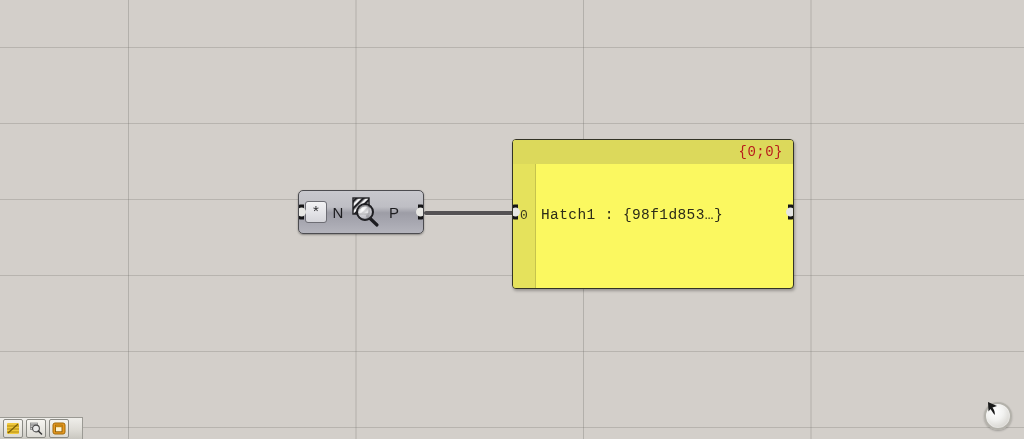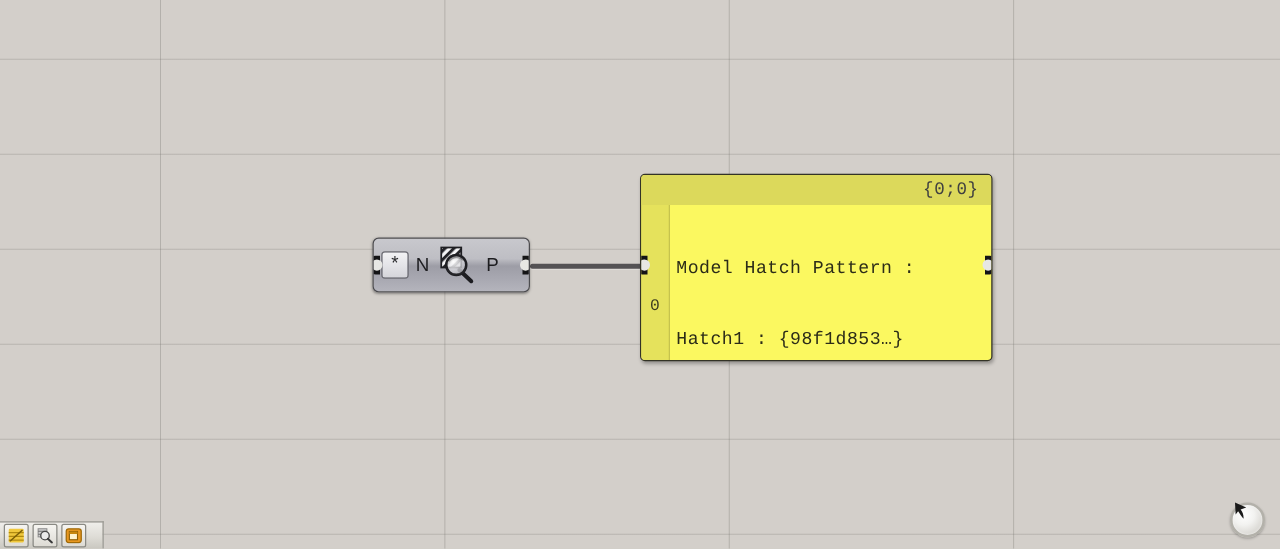--- a/index.html
+++ b/index.html
@@ -130,21 +130,21 @@
   .gh-path-header {
     height: 24px;
     background: #dcd95b;
     display: flex;
     align-items: center;
     justify-content: flex-end;
     padding-right: 10px;
     box-sizing: border-box;
     font-family: "Liberation Mono", monospace;
     font-size: 14px;
-    color: #404040;
+    color: #b91c1c;
     letter-spacing: 0.5px;
   }
   .gh-branch-body {
     display: flex;
     align-items: center;
     padding: 4px 0 6px 0;
   }
   .gh-item-index {
     width: 22px;
     flex: 0 0 22px;
@@ -251,21 +251,20 @@
     <div class="gh-panel-gutter"></div>
 
     <div class="gh-port left" style="top:72px;"></div>
     <div class="gh-port right" style="top:72px;"></div>
 
     <div class="gh-branch">
       <div class="gh-path-header">{0;0}</div>
       <div class="gh-branch-body">
         <div class="gh-item-index">0</div>
         <div class="gh-item-text">
-          <div>Model Hatch Pattern :</div>
           <div>Hatch1 : {98f1d853…}</div>
         </div>
       </div>
     </div>
 
   </div>
 
   <div class="gh-statusbar">
     <div class="gh-tool-icon">
       <svg width="14" height="13" viewBox="0 0 14 13" aria-hidden="true">

